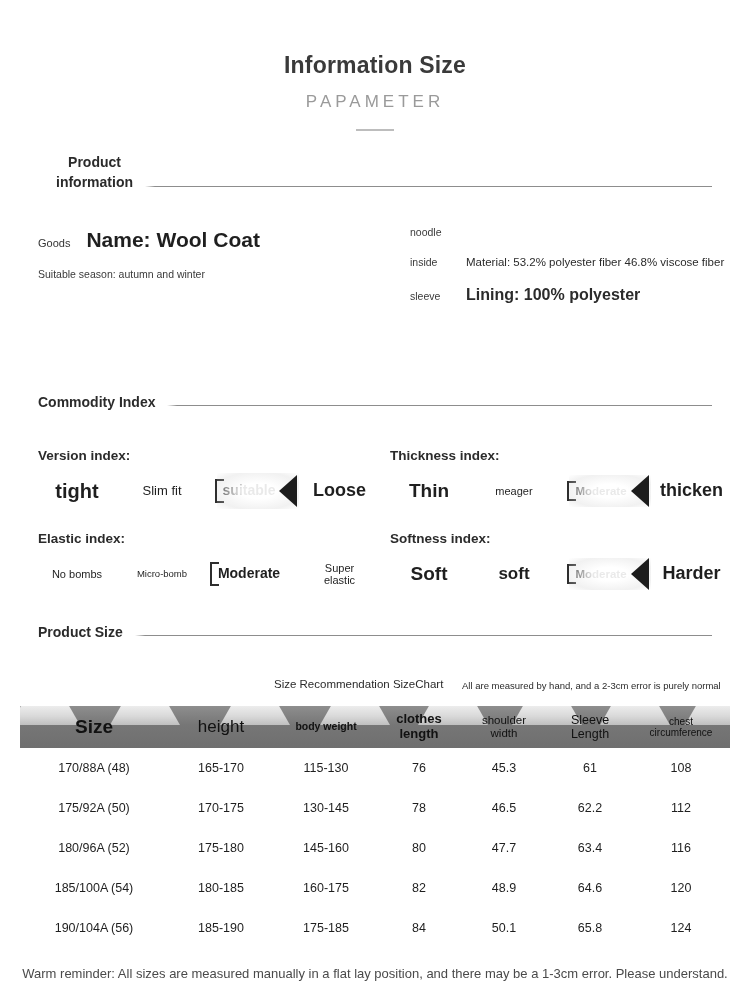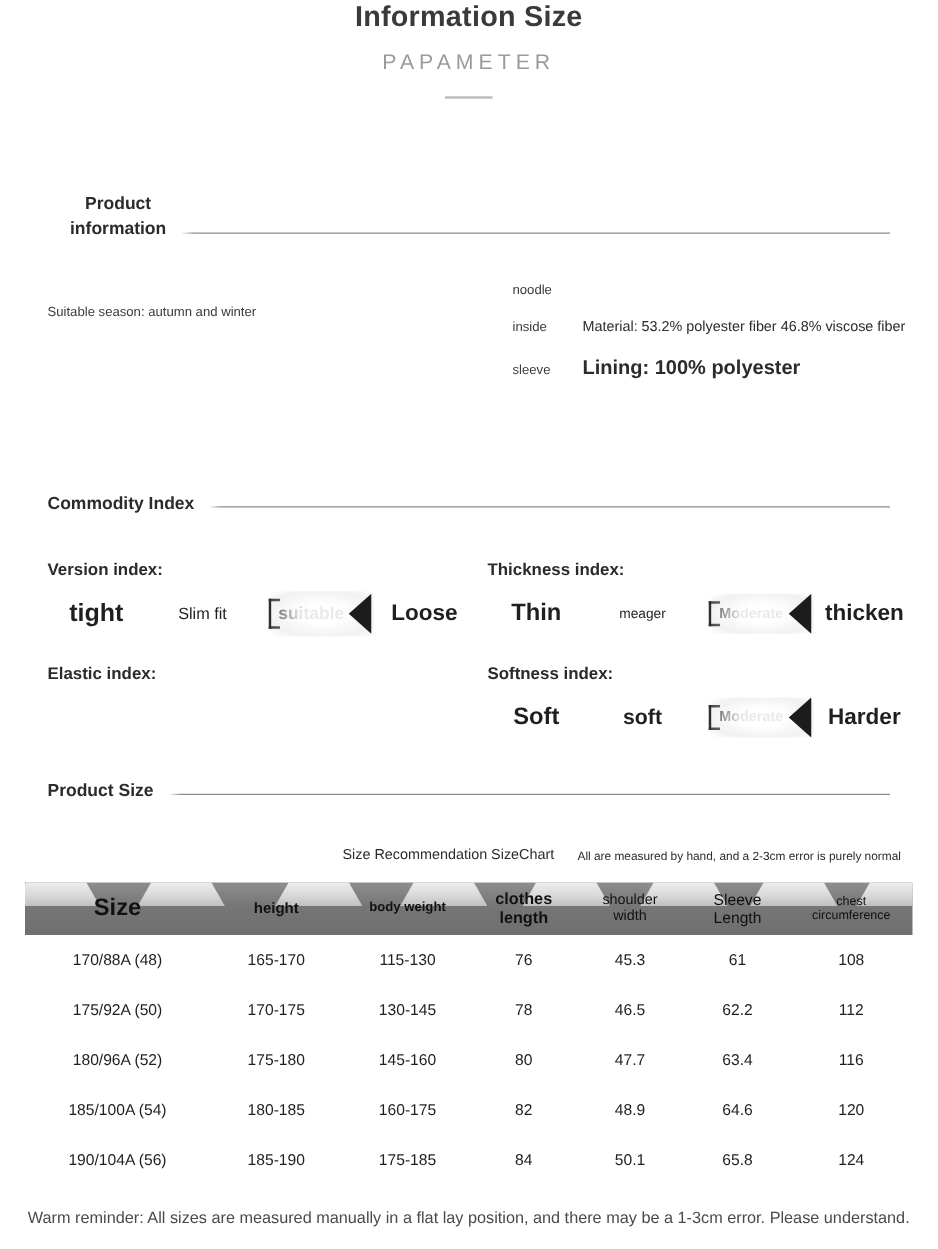--- a/index.html
+++ b/index.html
@@ -8,21 +8,21 @@
     width: 750px;
     height: 999px;
     background: #ffffff;
     font-family: "Liberation Sans", sans-serif;
     color: #2b2b2b;
     position: relative;
     overflow: hidden;
   }
 
   
-  .page-head { text-align: center; }
+  .page-head { text-align: center; padding-top: 52px; }
   .page-title {
     font-size: 23px;
     font-weight: 600;
     color: #3a3a3a;
     letter-spacing: .2px;
   }
   .page-subtitle {
     font-size: 17px;
     color: #9a9a9a;
     letter-spacing: 4px;
@@ -199,21 +199,21 @@
   }
   .th {
     position: relative;
     z-index: 2;
     text-align: center;
     color: #111;
     line-height: 1.12;
     flex: none;
   }
   .th.c0 { width: 148px; font-size: 19px; font-weight: 600; }
-  .th.c1 { width: 106px; font-size: 12px; font-weight: 700; }
+  .th.c1 { width: 106px; font-size: 17px; font-weight: 400; }
   .th.c2 { width: 104px; font-size: 10.5px; font-weight: 600; }
   .th.c3 { width: 82px;  font-size: 13px; font-weight: 600; }
   .th.c4 { width: 88px;  font-size: 11.5px; font-weight: 500; }
   .th.c5 { width: 84px;  font-size: 12.5px; font-weight: 500; }
   .th.c6 { width: 98px;  font-size: 10px;   font-weight: 500; }
 
   .trow { display: flex; align-items: center; height: 40px; }
   .td {
     text-align: center;
     font-size: 12.5px;
@@ -247,20 +247,24 @@
 </div>
 
 <div class="section sec-product-info">
   <div class="section-title">Product
 information</div>
   <div class="section-rule"></div>
 </div>
 
 <div class="info-grid">
   <div class="info-left">
+    <div class="goods-row">
+      <div class="goods-label">Goods</div>
+      <div class="goods-name">Name: Wool Coat</div>
+    </div>
     <div class="season-line">Suitable season: autumn and winter</div>
   </div>
 
   <div class="info-right">
     <div class="mat-row noodle">
       <div class="mat-label">noodle</div>
     </div>
     <div class="mat-row inside">
       <div class="mat-label">inside</div>
       <div class="mat-value">Material: 53.2% polyester fiber 46.8% viscose fiber</div>
@@ -304,20 +308,31 @@
           <span class="glow"></span>
           <span>suitable</span>
         </span>
       </div>
       <div class="idx-opt p3">Loose</div>
     </div>
   </div>
 
   <div class="idx-block idx-col-l idx-row2">
     <div class="idx-title">Elastic index:</div>
+    <div class="idx-opts">
+      <div class="idx-opt p0 sm">No bombs</div>
+      <div class="idx-opt p1 sm2">Micro-bomb</div>
+      <div class="idx-opt p2">
+        <span class="marker">
+          <span>Moderate</span>
+        </span>
+      </div>
+      <div class="idx-opt p3 sm" style="white-space:pre-line;">Super
+elastic</div>
+    </div>
   </div>
 
   <div class="idx-block idx-col-r idx-row2">
     <div class="idx-title">Softness index:</div>
     <div class="idx-opts">
       <div class="idx-opt p0 lg">Soft</div>
       <div class="idx-opt p1" style="font-size:17px;font-weight:600;">soft</div>
       <div class="idx-opt p2 md">
         <span class="marker wedge">
           <span class="glow"></span>

